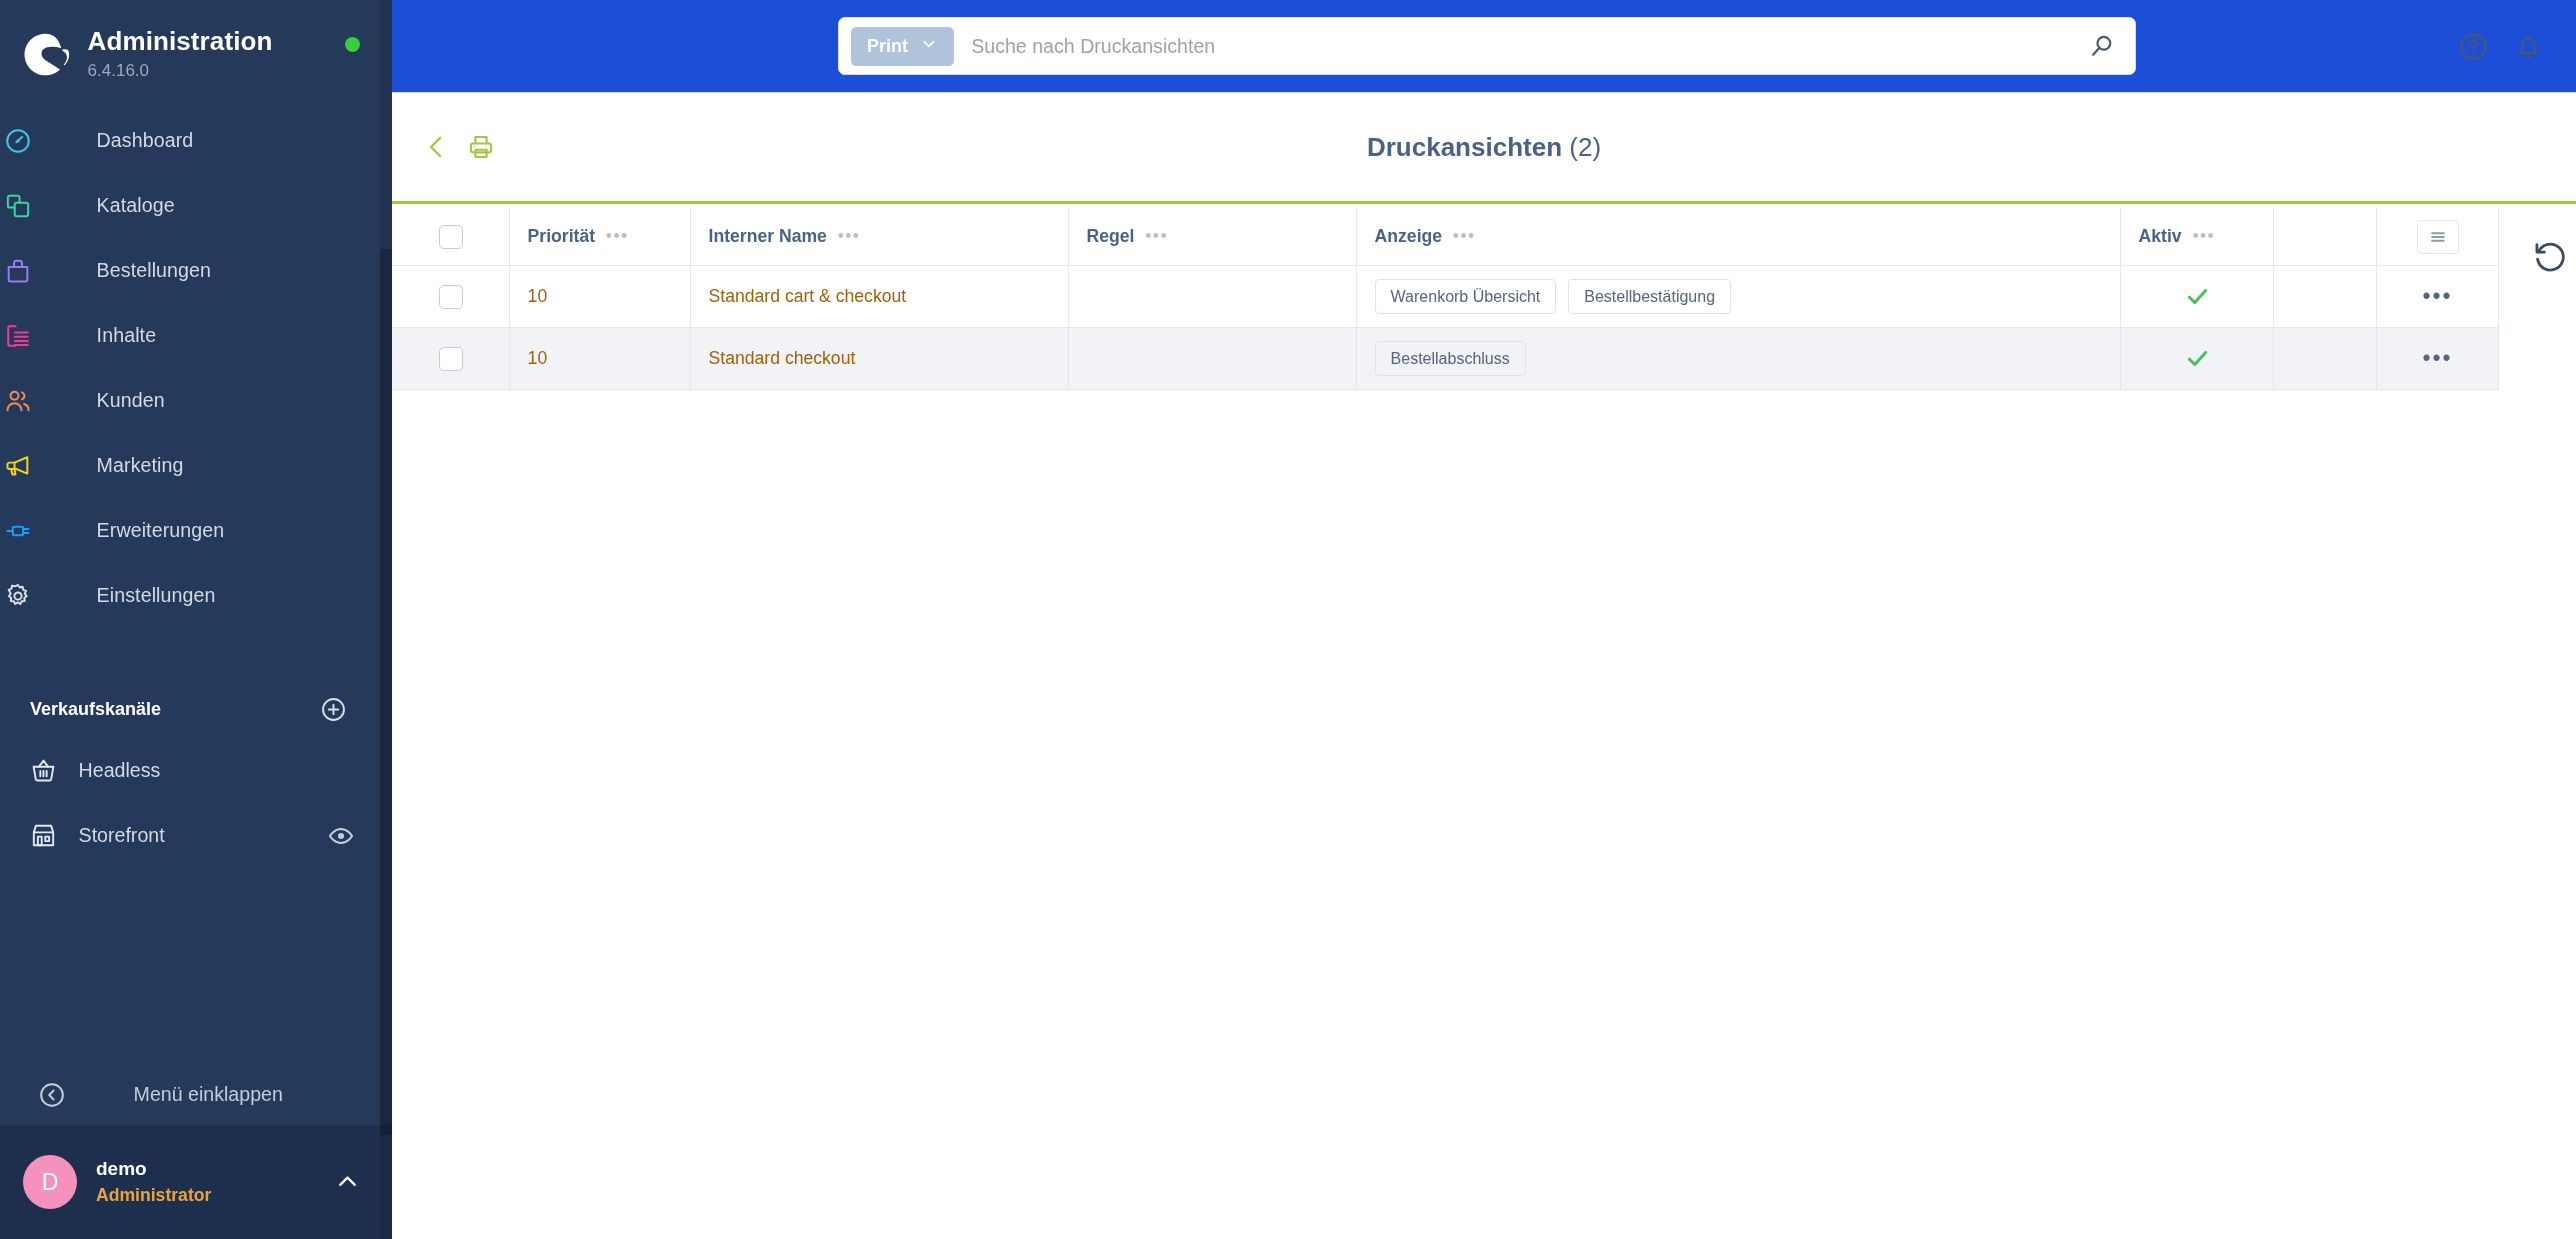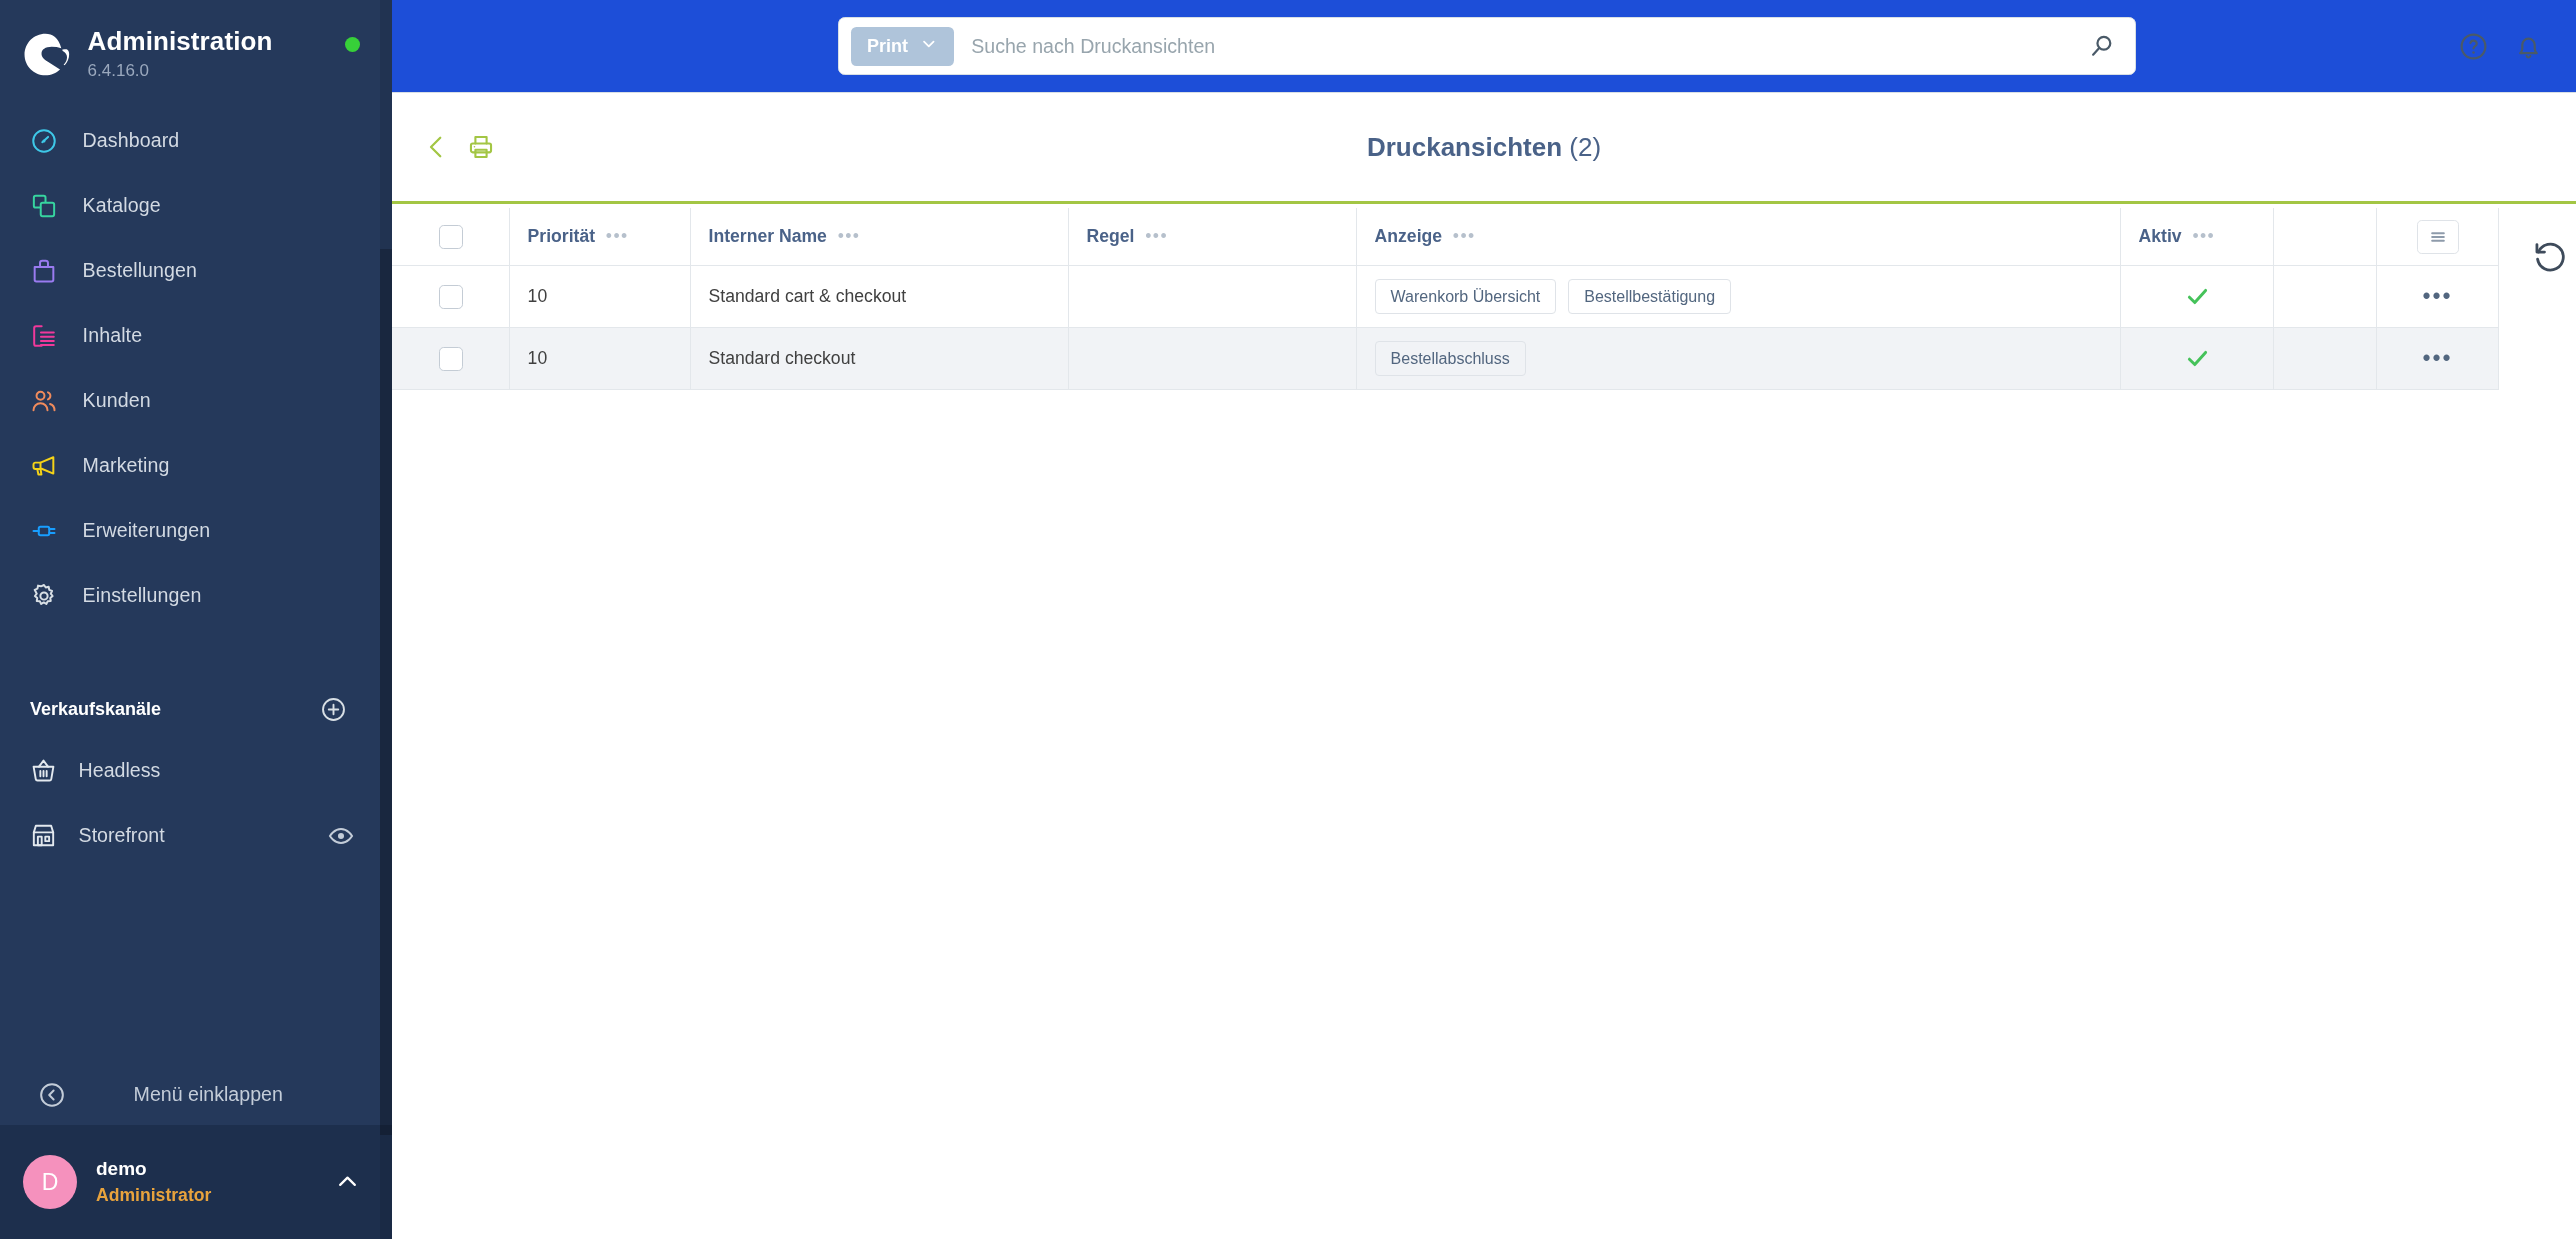--- a/index.html
+++ b/index.html
@@ -64,22 +64,22 @@
     width: 15px; height: 15px;
     border-radius: 50%;
     background: #37d039;
   }
 
   
   .nav-item {
     display: flex;
     align-items: center;
     height: 65px;
-    padding-left: 26px;
-    cursor: pointer;
+    cursor: pointer;
+    gap: 40px;
   }
   .nav-icon {
     width: 35px; height: 35px;
     flex: 0 0 35px;
     display: flex; align-items: center; justify-content: center;
   }
   .nav-label {
     margin-left: 21.6px;
     font-size: 19.6px;
     color: #d3dae3;
@@ -340,21 +340,21 @@
   }
   .checkbox {
     width: 24px; height: 24px;
     border: 1.4px solid #c4ccd5;
     border-radius: 4.7px;
     background: #ffffff;
     cursor: pointer;
   }
   .cell-text {
     font-size: 17.6px;
-    color: #404040;
+    color: #a16207;
     white-space: nowrap;
   }
   .badge {
     display: inline-flex;
     align-items: center;
     height: 35px;
     border: 1.4px solid #dfe3e8;
     border-radius: 4px;
     background: transparent;
     padding: 12px 15px;

